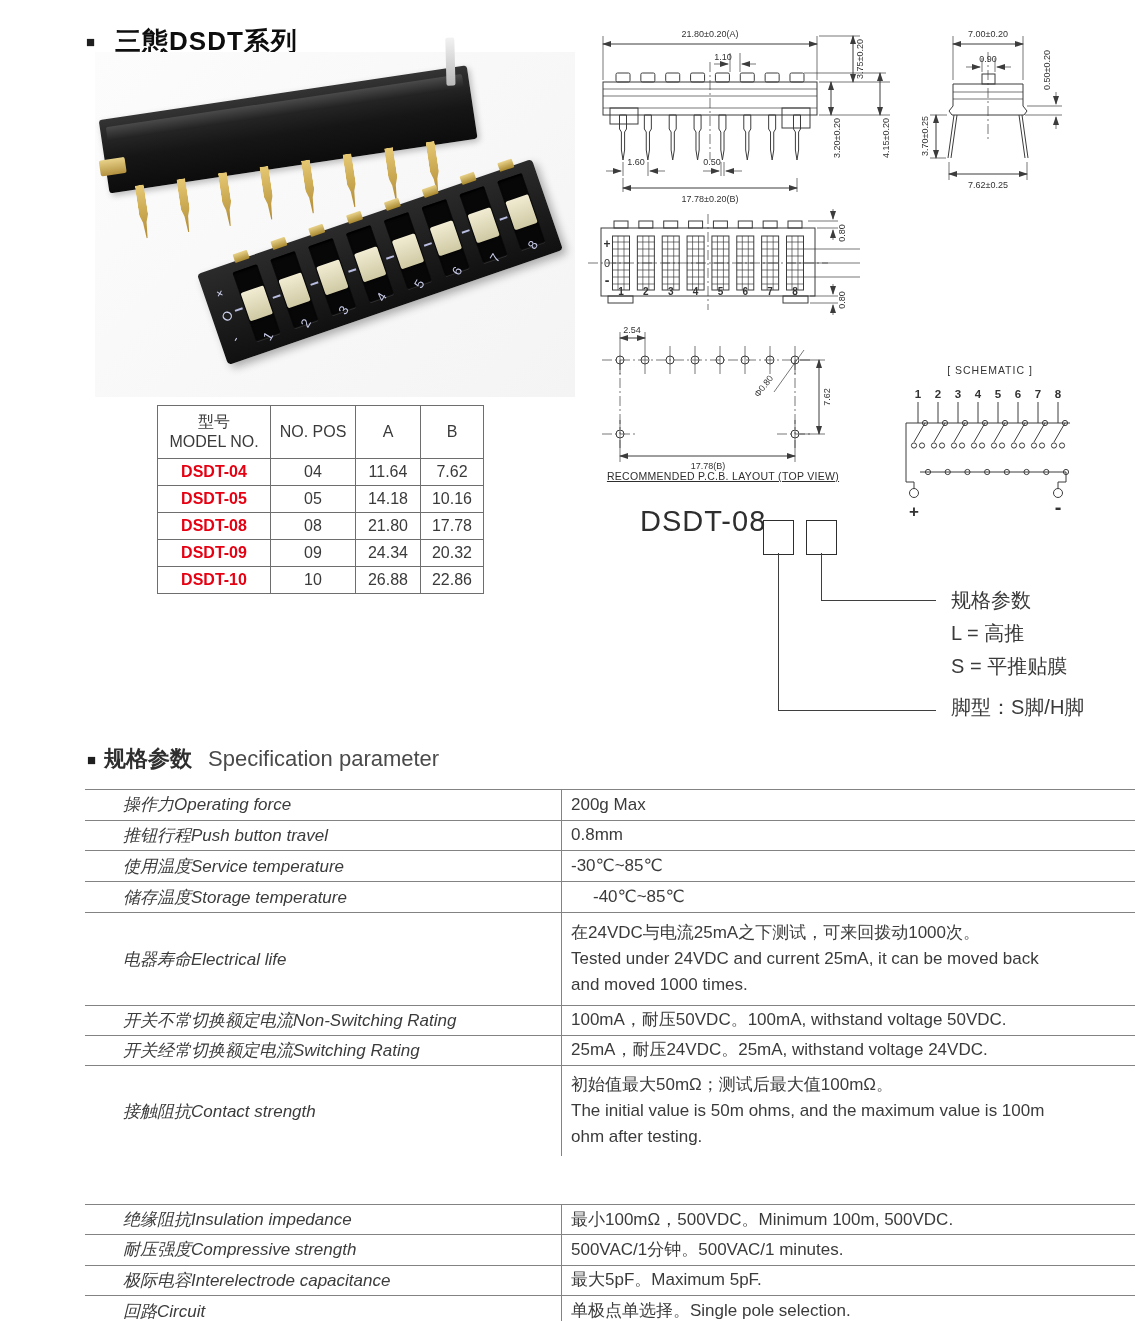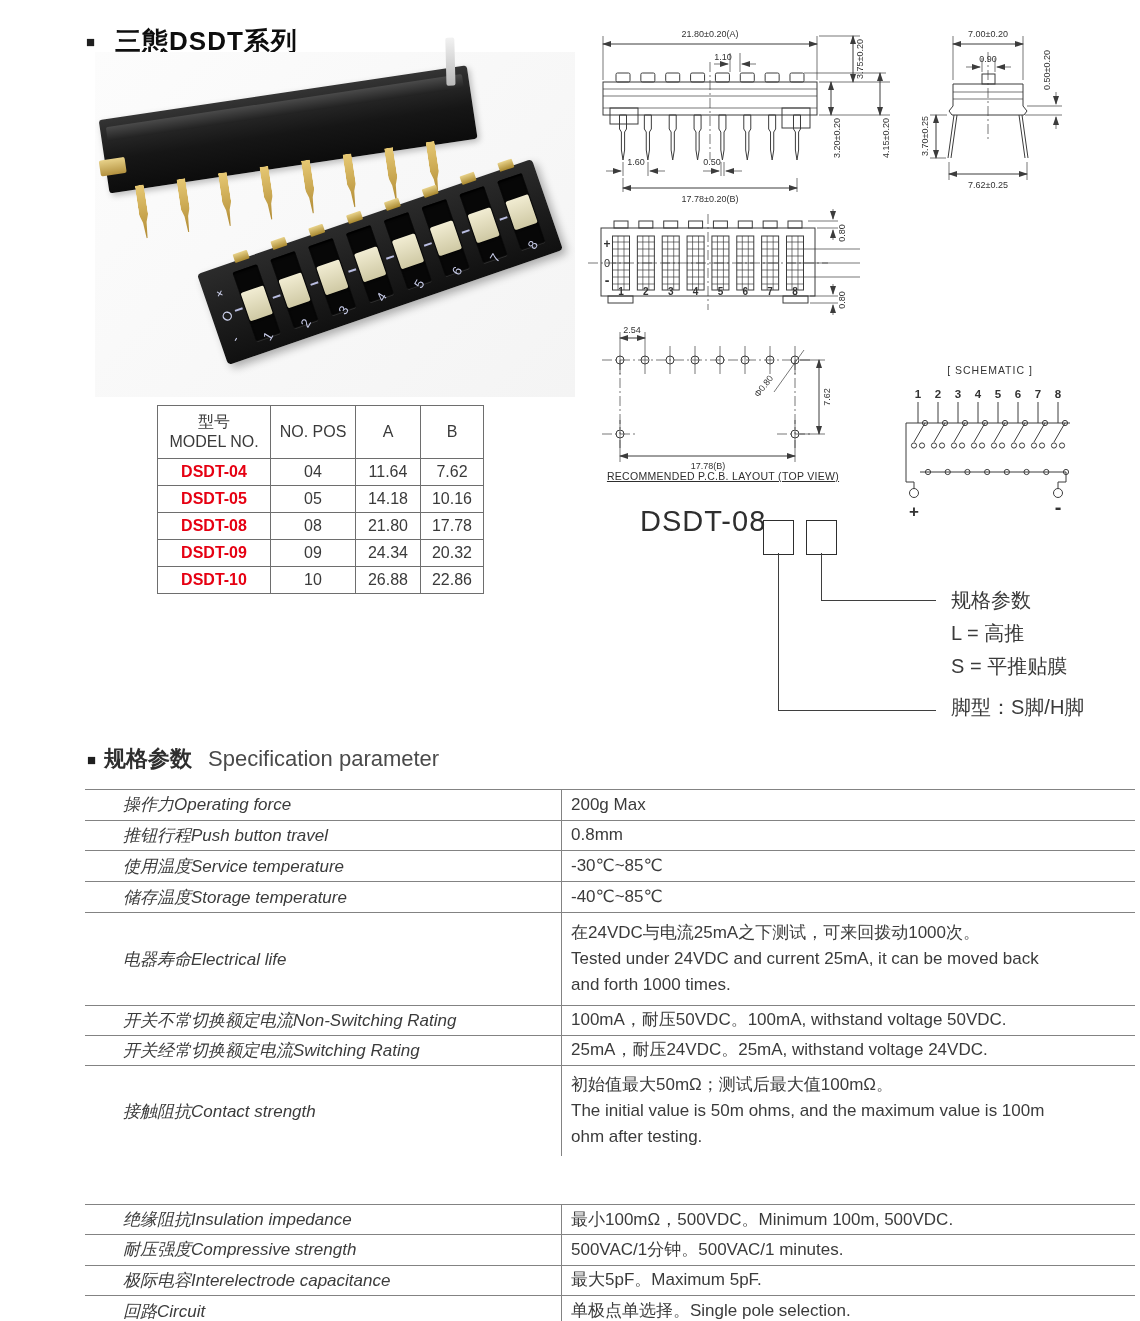--- a/index.html
+++ b/index.html
@@ -583,32 +583,32 @@
         <div class="vc">
           <div>0.8mm</div>
         </div>
       </div>
       <div class="spec-row" style="min-height: 30px;">
         <div class="lc">使用温度Service temperature</div>
         <div class="vc">
           <div>-30℃~85℃</div>
         </div>
       </div>
-      <div class="spec-row" style="min-height: 30px;">
+      <div class="spec-row" style="min-height: 30px; gap: 22px;">
         <div class="lc">储存温度Storage temperature</div>
         <div class="vc">
           <div>-40℃~85℃</div>
         </div>
       </div>
       <div class="spec-row" style="min-height: 92px;">
         <div class="lc">电器寿命Electrical life</div>
         <div class="vc">
           <div>在24VDC与电流25mA之下测试，可来回拨动1000次。</div>
           <div>Tested under 24VDC and current 25mA, it can be moved back</div>
-          <div>and forth 1000 times.</div>
+          <div>and moved 1000 times.</div>
         </div>
       </div>
       <div class="spec-row" style="min-height: 28.5px;">
         <div class="lc">开关不常切换额定电流Non-Switching Rating</div>
         <div class="vc">
           <div>100mA，耐压50VDC。100mA, withstand voltage 50VDC.</div>
         </div>
       </div>
       <div class="spec-row" style="min-height: 29.5px;">
         <div class="lc">开关经常切换额定电流Switching Rating</div>

